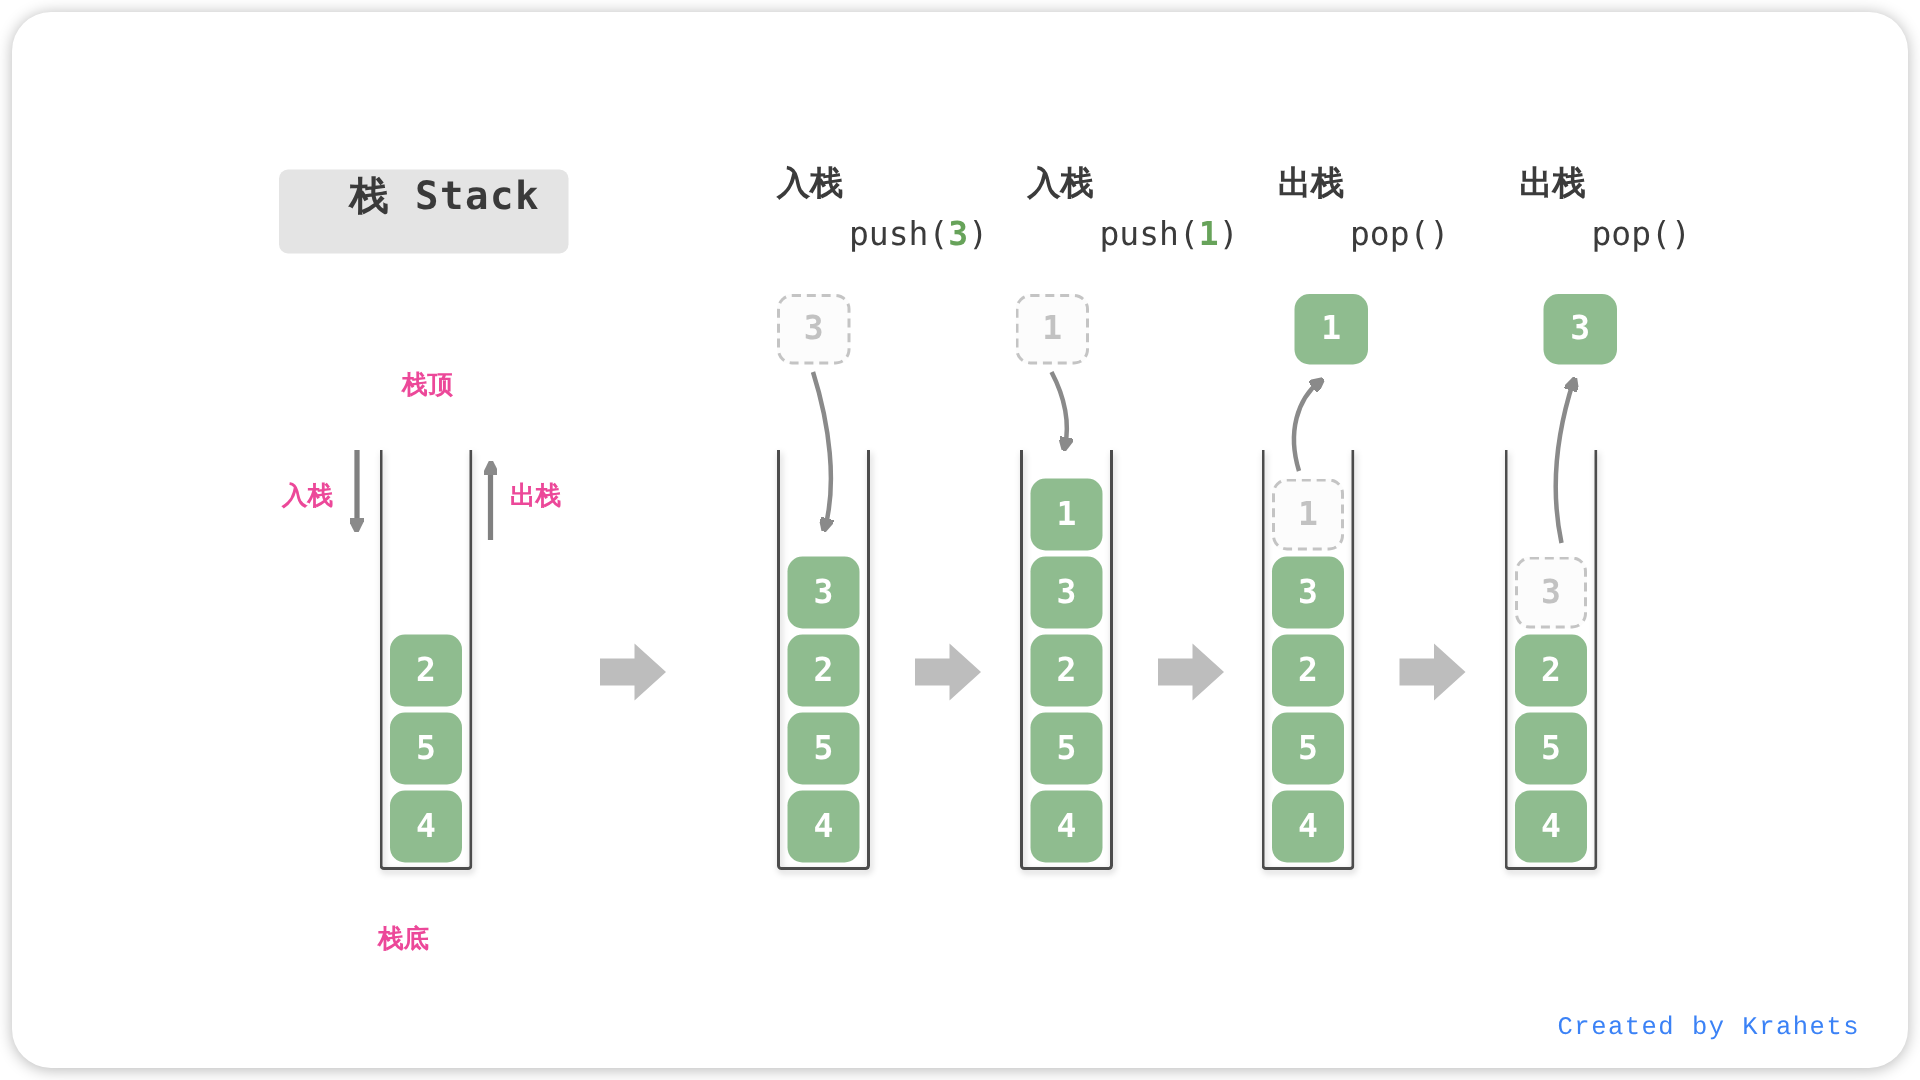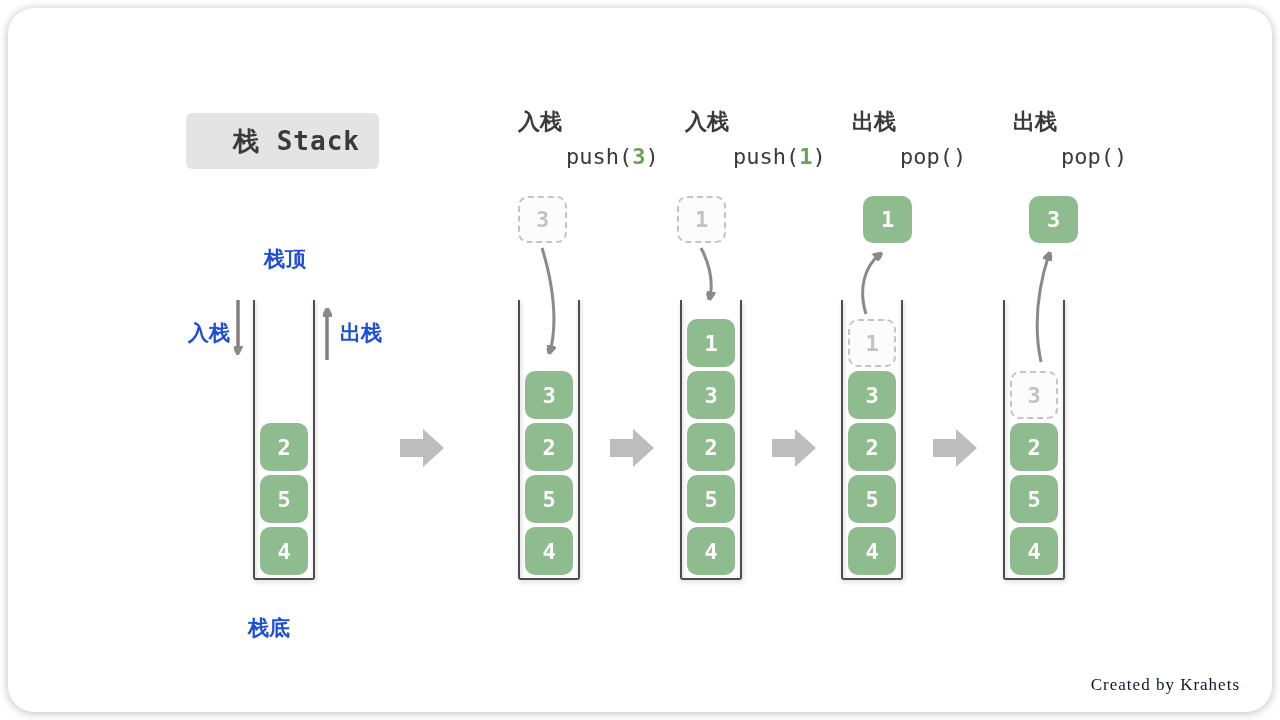--- a/index.html
+++ b/index.html
@@ -7,32 +7,32 @@
   body { font-family: "Liberation Sans","DejaVu Sans",sans-serif; }
   .canvas { position: relative; width: 1280px; height: 720px; overflow: hidden; }
   .card {
     position: absolute; left: 8px; top: 8px; width: 1264px; height: 704px;
     background: #ffffff; border-radius: 26px;
     box-shadow: 0 1px 10px rgba(0,0,0,0.28);
   }
   .title-box {
     position: absolute; left: 186px; top: 113px; width: 193px; height: 56px;
     background: #e4e4e4; border-radius: 6px;
-    display: flex; align-items: center; justify-content: center;
+    display: flex; align-items: flex-start; justify-content: center;
     font-family: "DejaVu Sans Mono","Liberation Mono",monospace;
     font-size: 26px; font-weight: 700; color: #3a3a3a; letter-spacing: 1px; padding-left: 28px;
   }
   .op { position: absolute; top: 106px; }
   .op-cn { font-size: 22px; font-weight: 700; color: #3b3b3b; line-height: 32px; }
   .op-code {
     font-family: "DejaVu Sans Mono","Liberation Mono",monospace;
     font-size: 22px; color: #3b3b3b; line-height: 38px; font-weight: 500; margin-left: 48px;
   }
   .op-code .g { color: #67a35a; font-weight: 700; }
-  .side-label { position: absolute; font-size: 21px; font-weight: 700; color: #1d4ed8; }
+  .side-label { position: absolute; font-size: 17px; font-weight: 700; color: #ec4899; }
   .centered { transform: translateX(-50%); }
   .stack {
     position: absolute; top: 300px; height: 280px; width: 62px;
     border-left: 2px solid #4c4c4c; border-right: 2px solid #4c4c4c;
     border-bottom: 2px solid #4c4c4c;
     border-bottom-left-radius: 3px; border-bottom-right-radius: 3px;
     filter: drop-shadow(1px 2px 2px rgba(0,0,0,0.22));
     background: transparent;
   }
   .cell {
@@ -48,22 +48,22 @@
   .float {
     position: absolute; top: 196px; width: 49px; height: 47px; border-radius: 10px;
     background: #8fbc8f; color: #ffffff;
     display: flex; align-items: center; justify-content: center;
     font-family: "DejaVu Sans Mono","Liberation Mono",monospace;
     font-size: 22px; font-weight: 600;
   }
   .overlay { position: absolute; left: 0; top: 0; width: 1280px; height: 720px; pointer-events: none; }
   .watermark {
     position: absolute; right: 40px; bottom: 25px;
-    font-family: Liberation Serif, serif;
-    font-size: 17px; color: #0f172a; letter-spacing: 1px;
+    font-family: Liberation Mono, monospace;
+    font-size: 17px; color: #3b82f6; letter-spacing: 1px;
   }
 </style>
 </head>
 <body>
 
 <div class="canvas">
   <div class="card"></div>
 
   <svg class="overlay" viewBox="0 0 1280 720">
     <defs>

